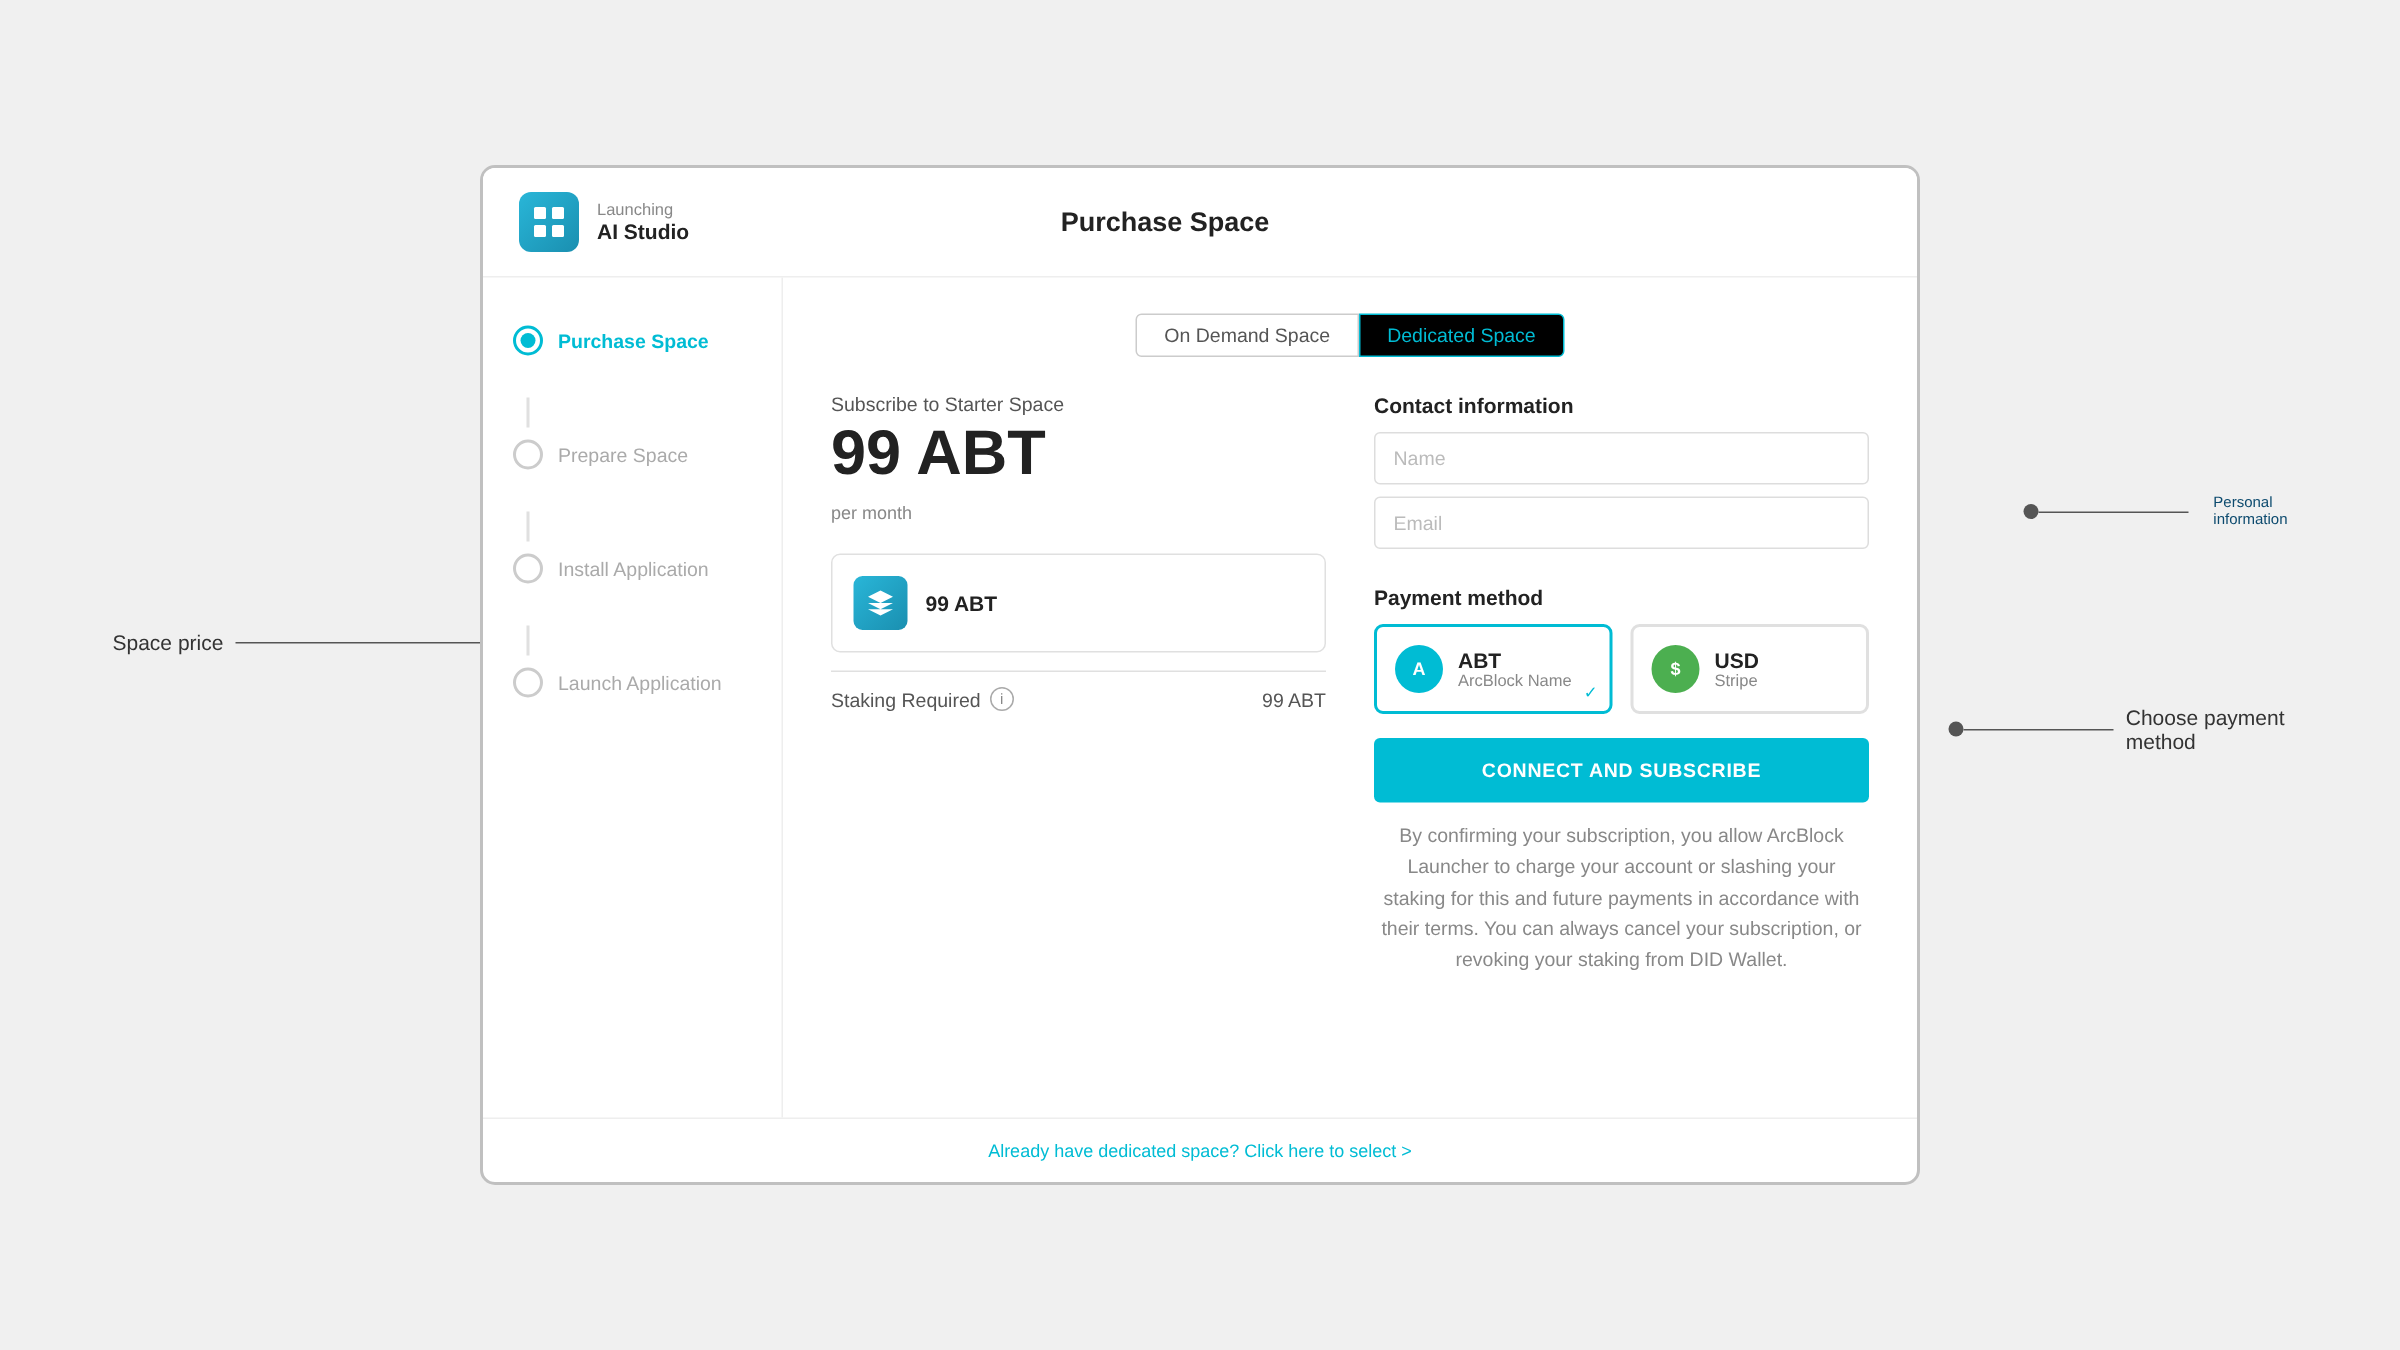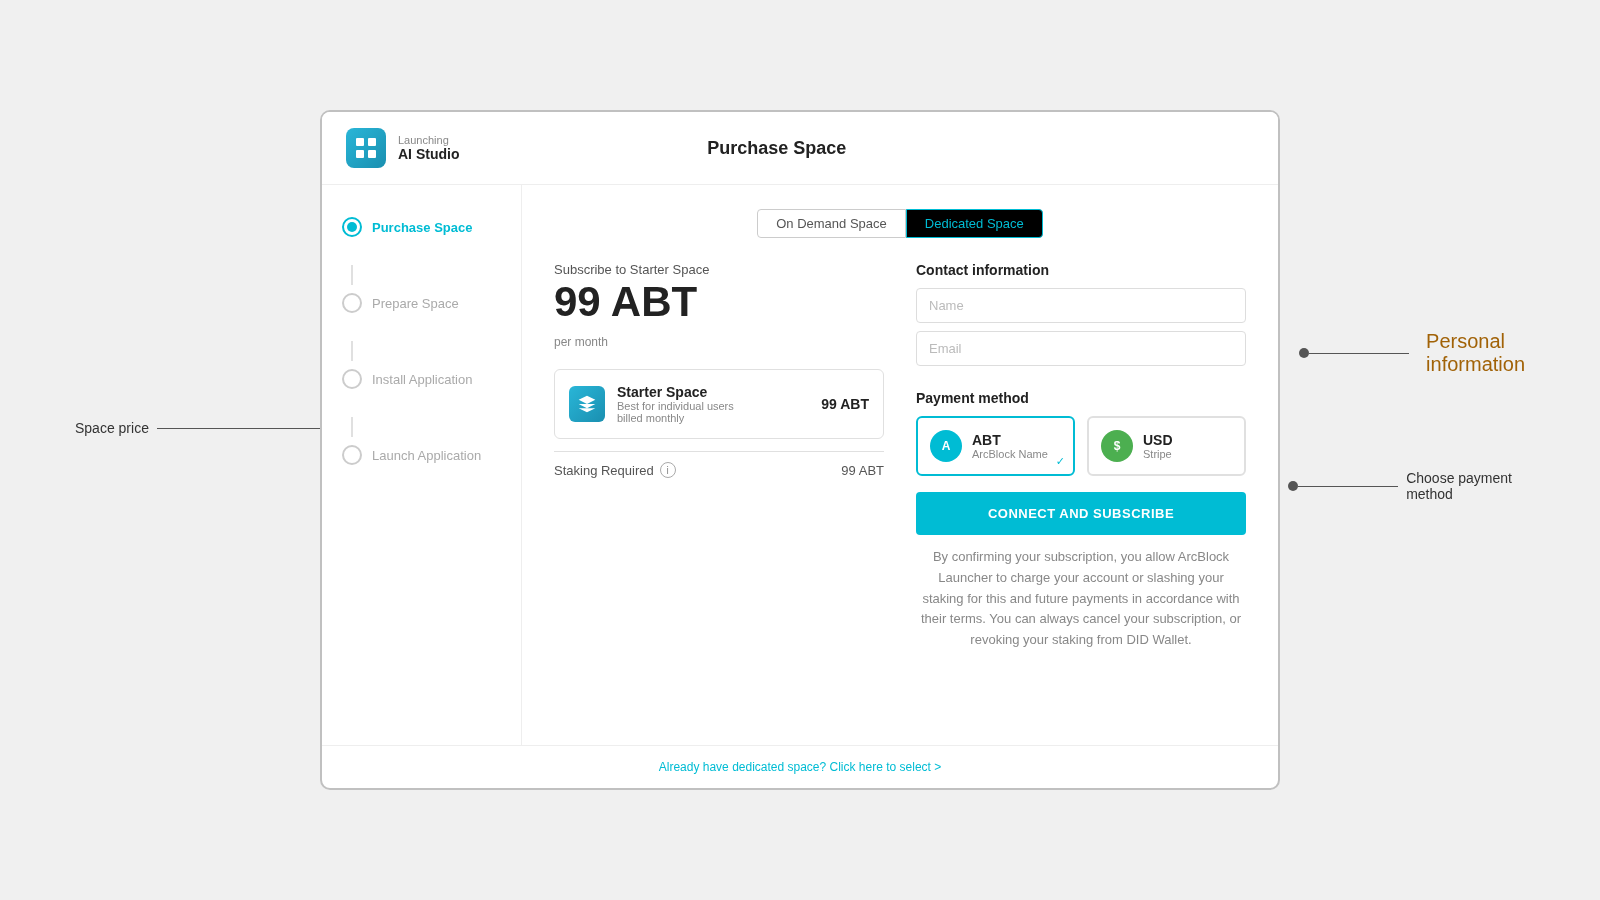--- a/index.html
+++ b/index.html
@@ -424,24 +424,24 @@
       <div style="width:200px; height:1px; background:#555;"></div>
       <div style="width:10px; height:10px; border-radius:50%; background:#555; flex-shrink:0;"></div>
     </div>
   </div>
 
   <div style="position:absolute; right:75px; top:50%; transform:translateY(-120px); display:flex; align-items:center; gap:0;">
     <div style="display:flex; align-items:center;">
       <div style="width:10px; height:10px; border-radius:50%; background:#555; flex-shrink:0;"></div>
       <div style="width:100px; height:1px; background:#555;"></div>
     </div>
-    <span style="font-size:20px; color:#a16207; white-space:nowrap; margin-left:17px;">Personal<br>information</span>
+    <span style="font-size:10px; color:#0c4a6e; white-space:nowrap; margin-left:17px;">Personal<br>information</span>
   </div>
 
-  <div style="position:absolute; right:88px; top:50%; transform:translateY(20px); display:flex; align-items:center; gap:0;">
+  <div style="position:absolute; right:77px; top:50%; transform:translateY(20px); display:flex; align-items:center; gap:0;">
     <div style="display:flex; align-items:center;">
       <div style="width:10px; height:10px; border-radius:50%; background:#555; flex-shrink:0;"></div>
       <div style="width:100px; height:1px; background:#555;"></div>
     </div>
     <span style="font-size:14px; color:#333; white-space:nowrap; margin-left:8px;">Choose payment<br>method</span>
   </div>
 
   <div class="outer-container">
 
     <div class="app-header">
@@ -501,25 +501,20 @@
               <span>ABT</span>
             </div>
             <div class="per-month">per month</div>
 
             <div class="plan-card">
               <div class="plan-icon">
                 <svg viewBox="0 0 24 24">
                   <path d="M12 2L2 7l10 5 10-5-10-5zM2 17l10 5 10-5M2 12l10 5 10-5"></path>
                 </svg>
               </div>
-              <div class="plan-info">
-                <div class="plan-name">Starter Space</div>
-                <div class="plan-desc">Best for individual users</div>
-                <div class="plan-desc">billed monthly</div>
-              </div>
               <div class="plan-price">99 ABT</div>
             </div>
 
             <div class="staking-row">
               <div class="staking-label">
                 <span>Staking Required</span>
                 <div class="info-icon">i</div>
               </div>
               <span>99 ABT</span>
             </div>

